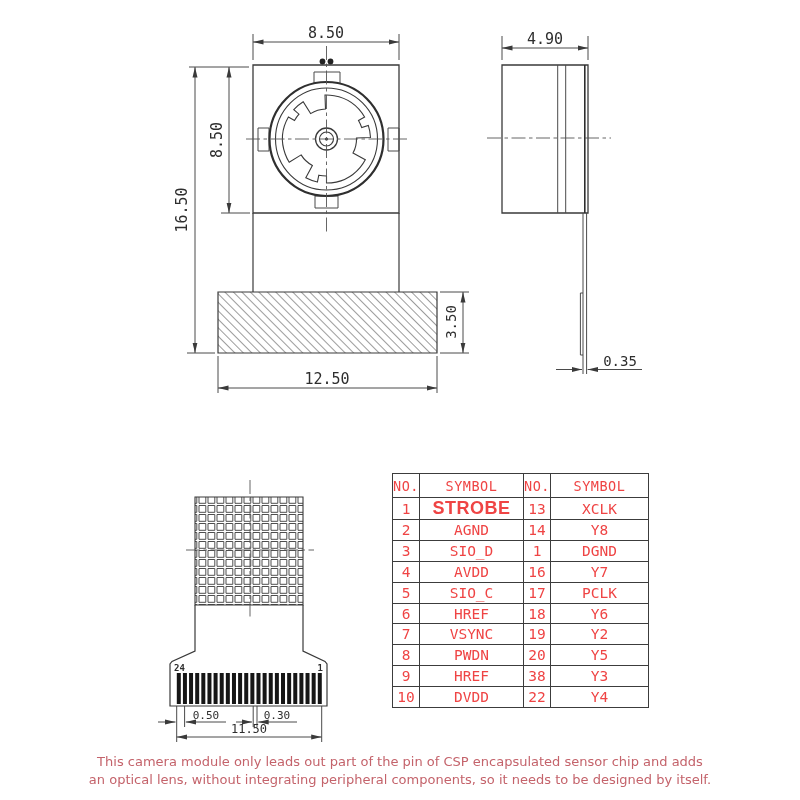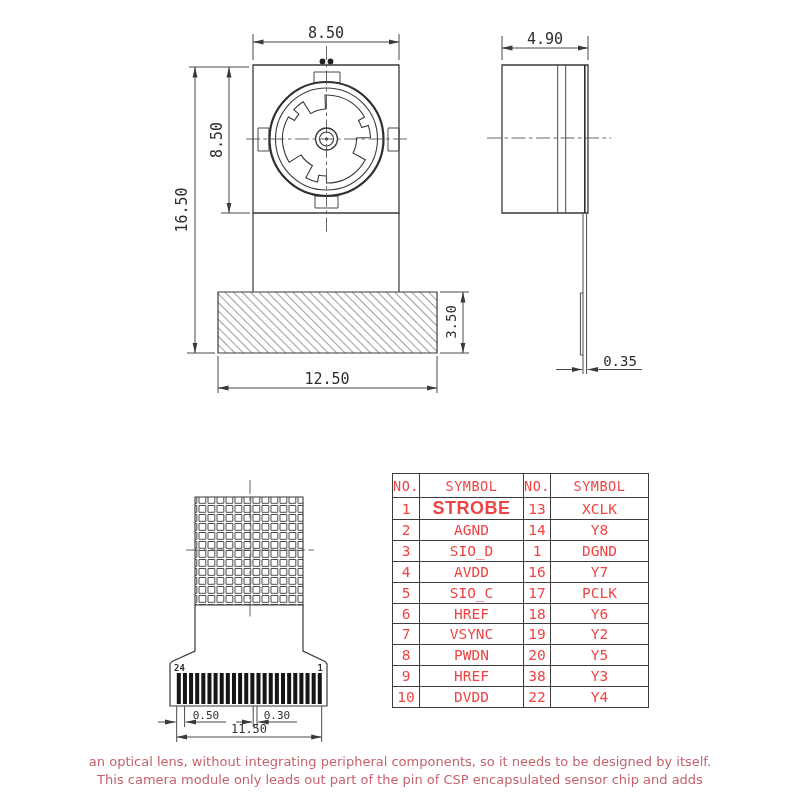--- a/index.html
+++ b/index.html
@@ -251,17 +251,17 @@
             <td>10</td>
             <td>DVDD</td>
             <td>22</td>
             <td>Y4</td>
           </tr>
         </tbody>
   </table>
 </div>
 
 <div class="caption" style="color: rgb(196, 99, 107);">
+  <div>This camera module only leads out part of the pin of CSP encapsulated sensor chip and adds</div>
   <div>an optical lens, without integrating peripheral components, so it needs to be designed by itself.</div>
-  <div>This camera module only leads out part of the pin of CSP encapsulated sensor chip and adds</div>
 </div>
 
 </div>
 
 </body></html>

